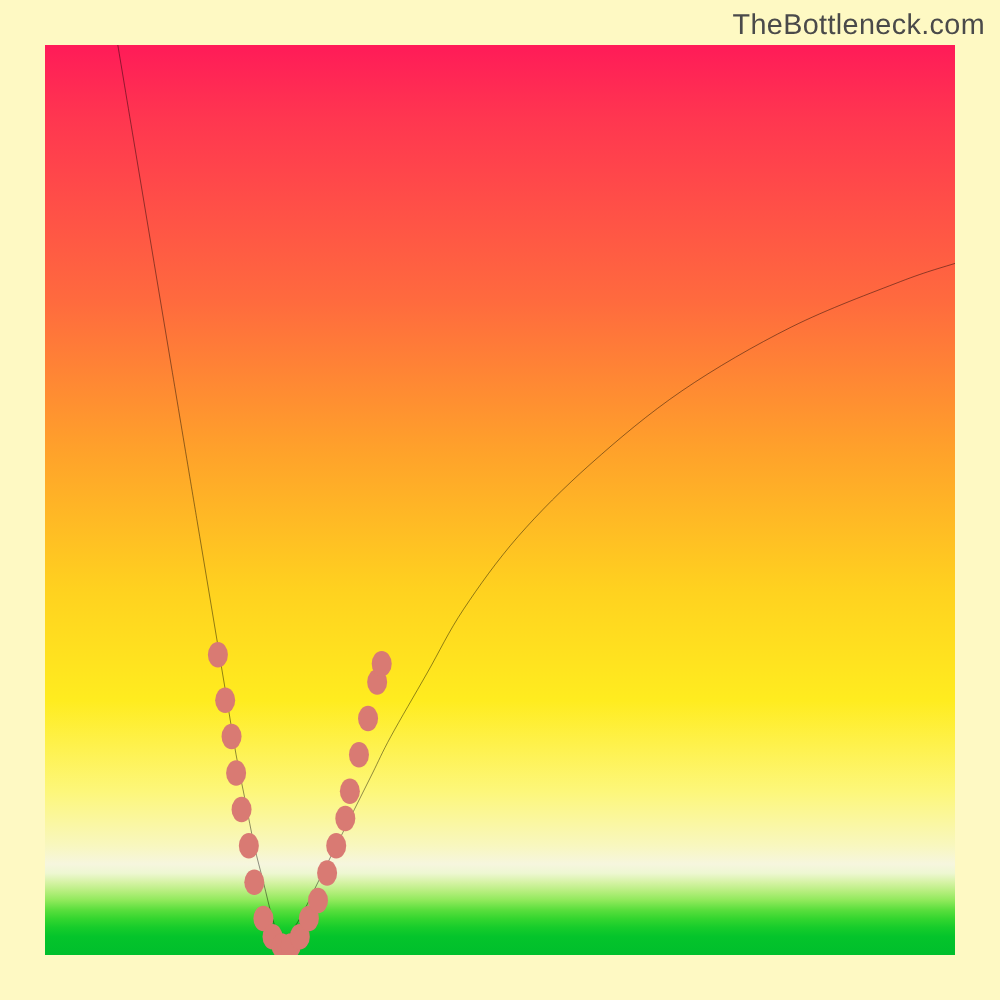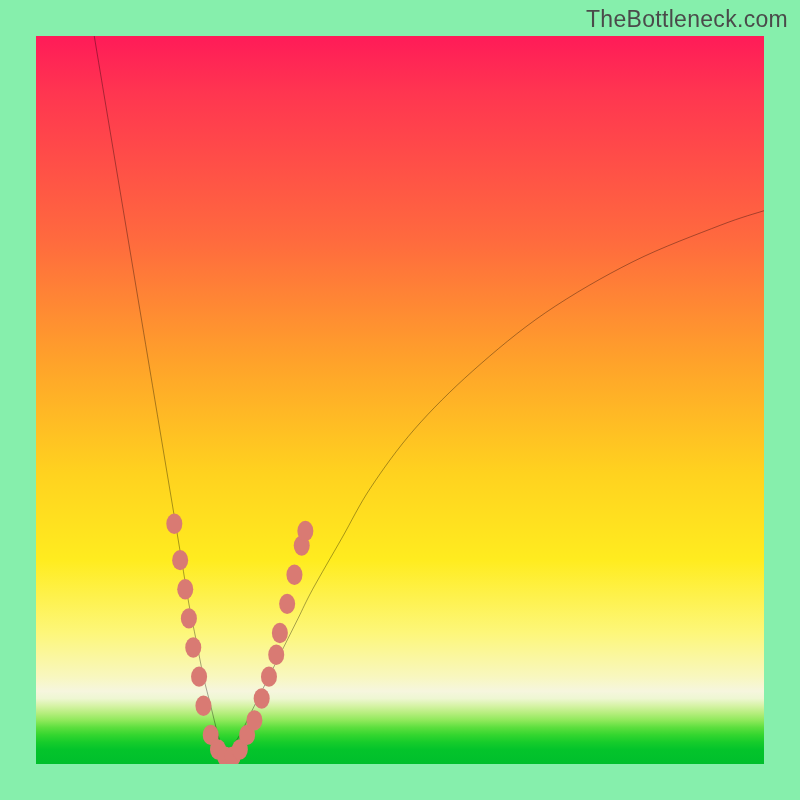--- a/index.html
+++ b/index.html
@@ -6,21 +6,21 @@
     margin: 0;
     padding: 0;
     width: 800px;
     height: 800px;
     overflow: hidden;
     font-family: Arial, Helvetica, sans-serif;
   }
   .frame {
     width: 800px;
     height: 800px;
-    background: #86efac;
+    background: #fef9c3;
     position: relative;
     box-sizing: border-box;
   }
   .plot-area {
     position: absolute;
     left: 36px;
     top: 36px;
     width: 728px;
     height: 728px;
     

